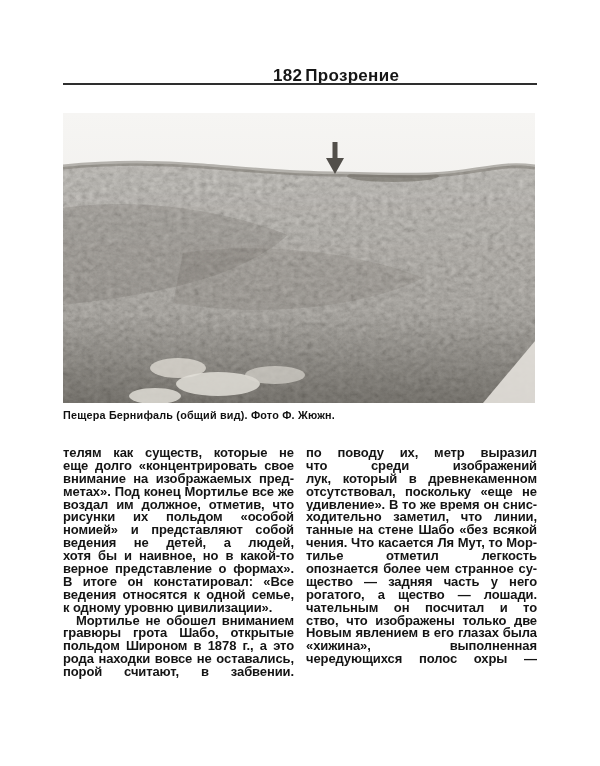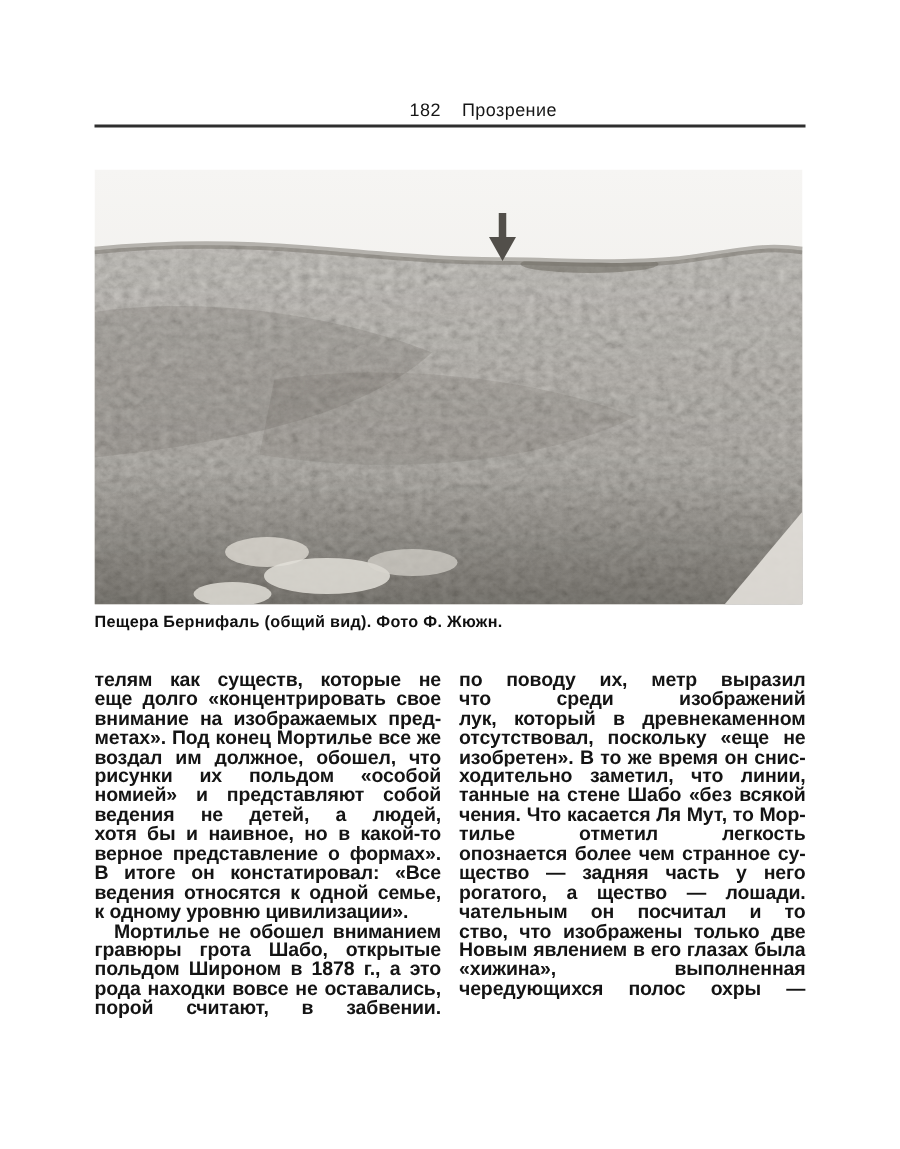--- a/index.html
+++ b/index.html
@@ -2,21 +2,21 @@
 <html><head>
 <meta charset="utf-8">
 <style>
   html,body{margin:0;padding:0}
   body{width:600px;height:766px;background:#ffffff;overflow:hidden;position:relative;
        font-family:"Liberation Sans",sans-serif}
   .page{position:absolute;inset:0;color:#161616}
 
   
   .hdr{position:absolute;top:66px;left:63px;width:474px;box-sizing:border-box;
-       padding-left:210px;display:flex;gap:14px;font-size:12px;font-weight:normal;
+       padding-left:210px;display:flex;gap:3px;font-size:17px;font-weight:bold;
        letter-spacing:.3px;white-space:nowrap}
   .rule{position:absolute;top:83px;left:63px;width:474px;height:2px;background:#2e2e2e}
 
   
   .fig{position:absolute;top:113px;left:63px;width:472px;margin:0}
   .photo{width:472px;height:290px;display:block}
   .cap{margin:6px 0 0;font-size:10.8px;font-weight:bold;letter-spacing:.2px;color:#101010}
 
   
   .cols{position:absolute;top:447px;left:63px;width:474px;display:flex;gap:12px}
@@ -88,41 +88,41 @@
     </svg>
     <figcaption class="cap">Пещера Бернифаль (общий вид). Фото Ф. Жюжн.</figcaption>
   </figure>
 
   <main class="cols">
     <div class="col">
         <div class="line">телям как существ, которые не умели</div>
         <div class="line">еще долго «концентрировать свое</div>
         <div class="line">внимание на изображаемых пред-</div>
         <div class="line">метах». Под конец Мортилье все же</div>
-        <div class="line">воздал им должное, обошел, что</div>
+        <div class="line">воздал им должное, отметив, что</div>
         <div class="line">рисунки их польдом «особой физио-</div>
         <div class="line">номией» и представляют собой «произ-</div>
         <div class="line">ведения не детей, а людей, имеющих</div>
         <div class="line">хотя бы и наивное, но в какой-то мере</div>
         <div class="line">верное представление о формах».</div>
         <div class="line">В итоге он констатировал: «Все произ-</div>
         <div class="line">ведения относятся к одной семье,</div>
         <div class="line para-end">к одному уровню цивилизации».</div>
         <div class="line indent">Мортилье не обошел вниманием и</div>
         <div class="line">гравюры грота Шабо, открытые Лео-</div>
         <div class="line">польдом Широном в 1878 г., а это</div>
         <div class="line">рода находки вовсе не оставались, как</div>
         <div class="line">порой считают, в забвении. Рассуждая</div>
       </div>
     <div class="col">
         <div class="line">по поводу их, метр выразил удивление,</div>
         <div class="line">что среди изображений упоминается</div>
         <div class="line">лук, который в древнекаменном веке</div>
         <div class="line">отсутствовал, поскольку «еще не был</div>
-        <div class="line">изобретен». В то же время он снис-</div>
+        <div class="line">удивление». В то же время он снис-</div>
         <div class="line">ходительно заметил, что линии, начер-</div>
         <div class="line">танные на стене Шабо «без всякой сис-</div>
         <div class="line">чения. Что касается Ля Мут, то Мор-</div>
         <div class="line">тилье отметил легкость гравирования</div>
         <div class="line">опознается более чем странное су-</div>
         <div class="line">щество — задняя часть у него крупного</div>
         <div class="line">рогатого, а щество — лошади. Приме-</div>
         <div class="line">чательным он посчитал и то обстоятель-</div>
         <div class="line">ство, что изображены только две ноги.</div>
         <div class="line">Новым явлением в его глазах была</div>

